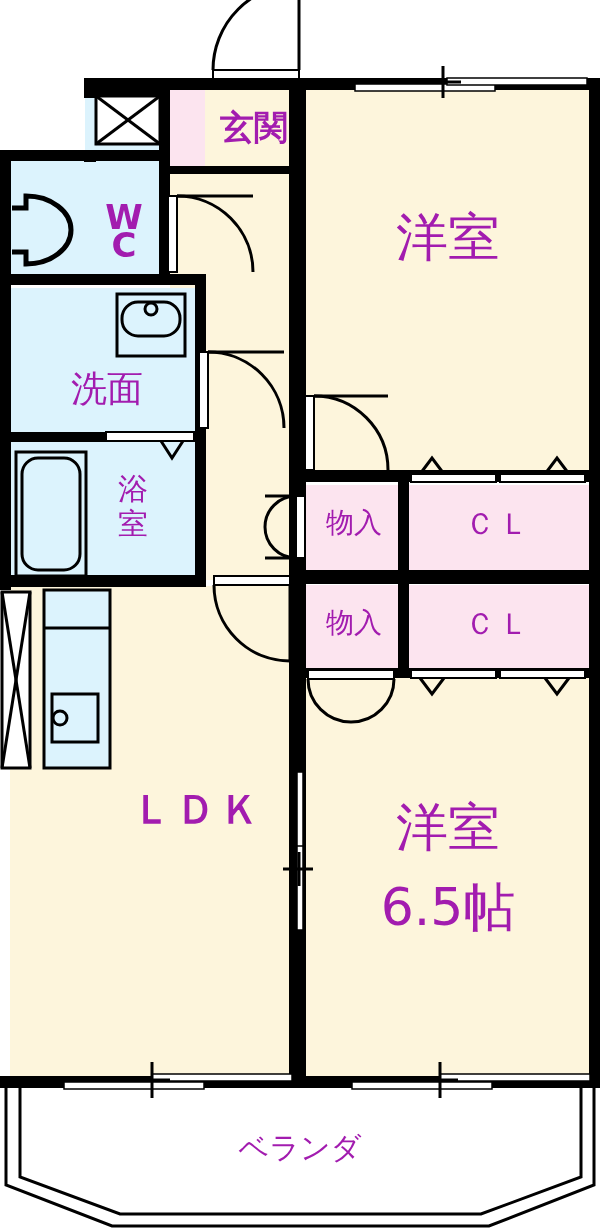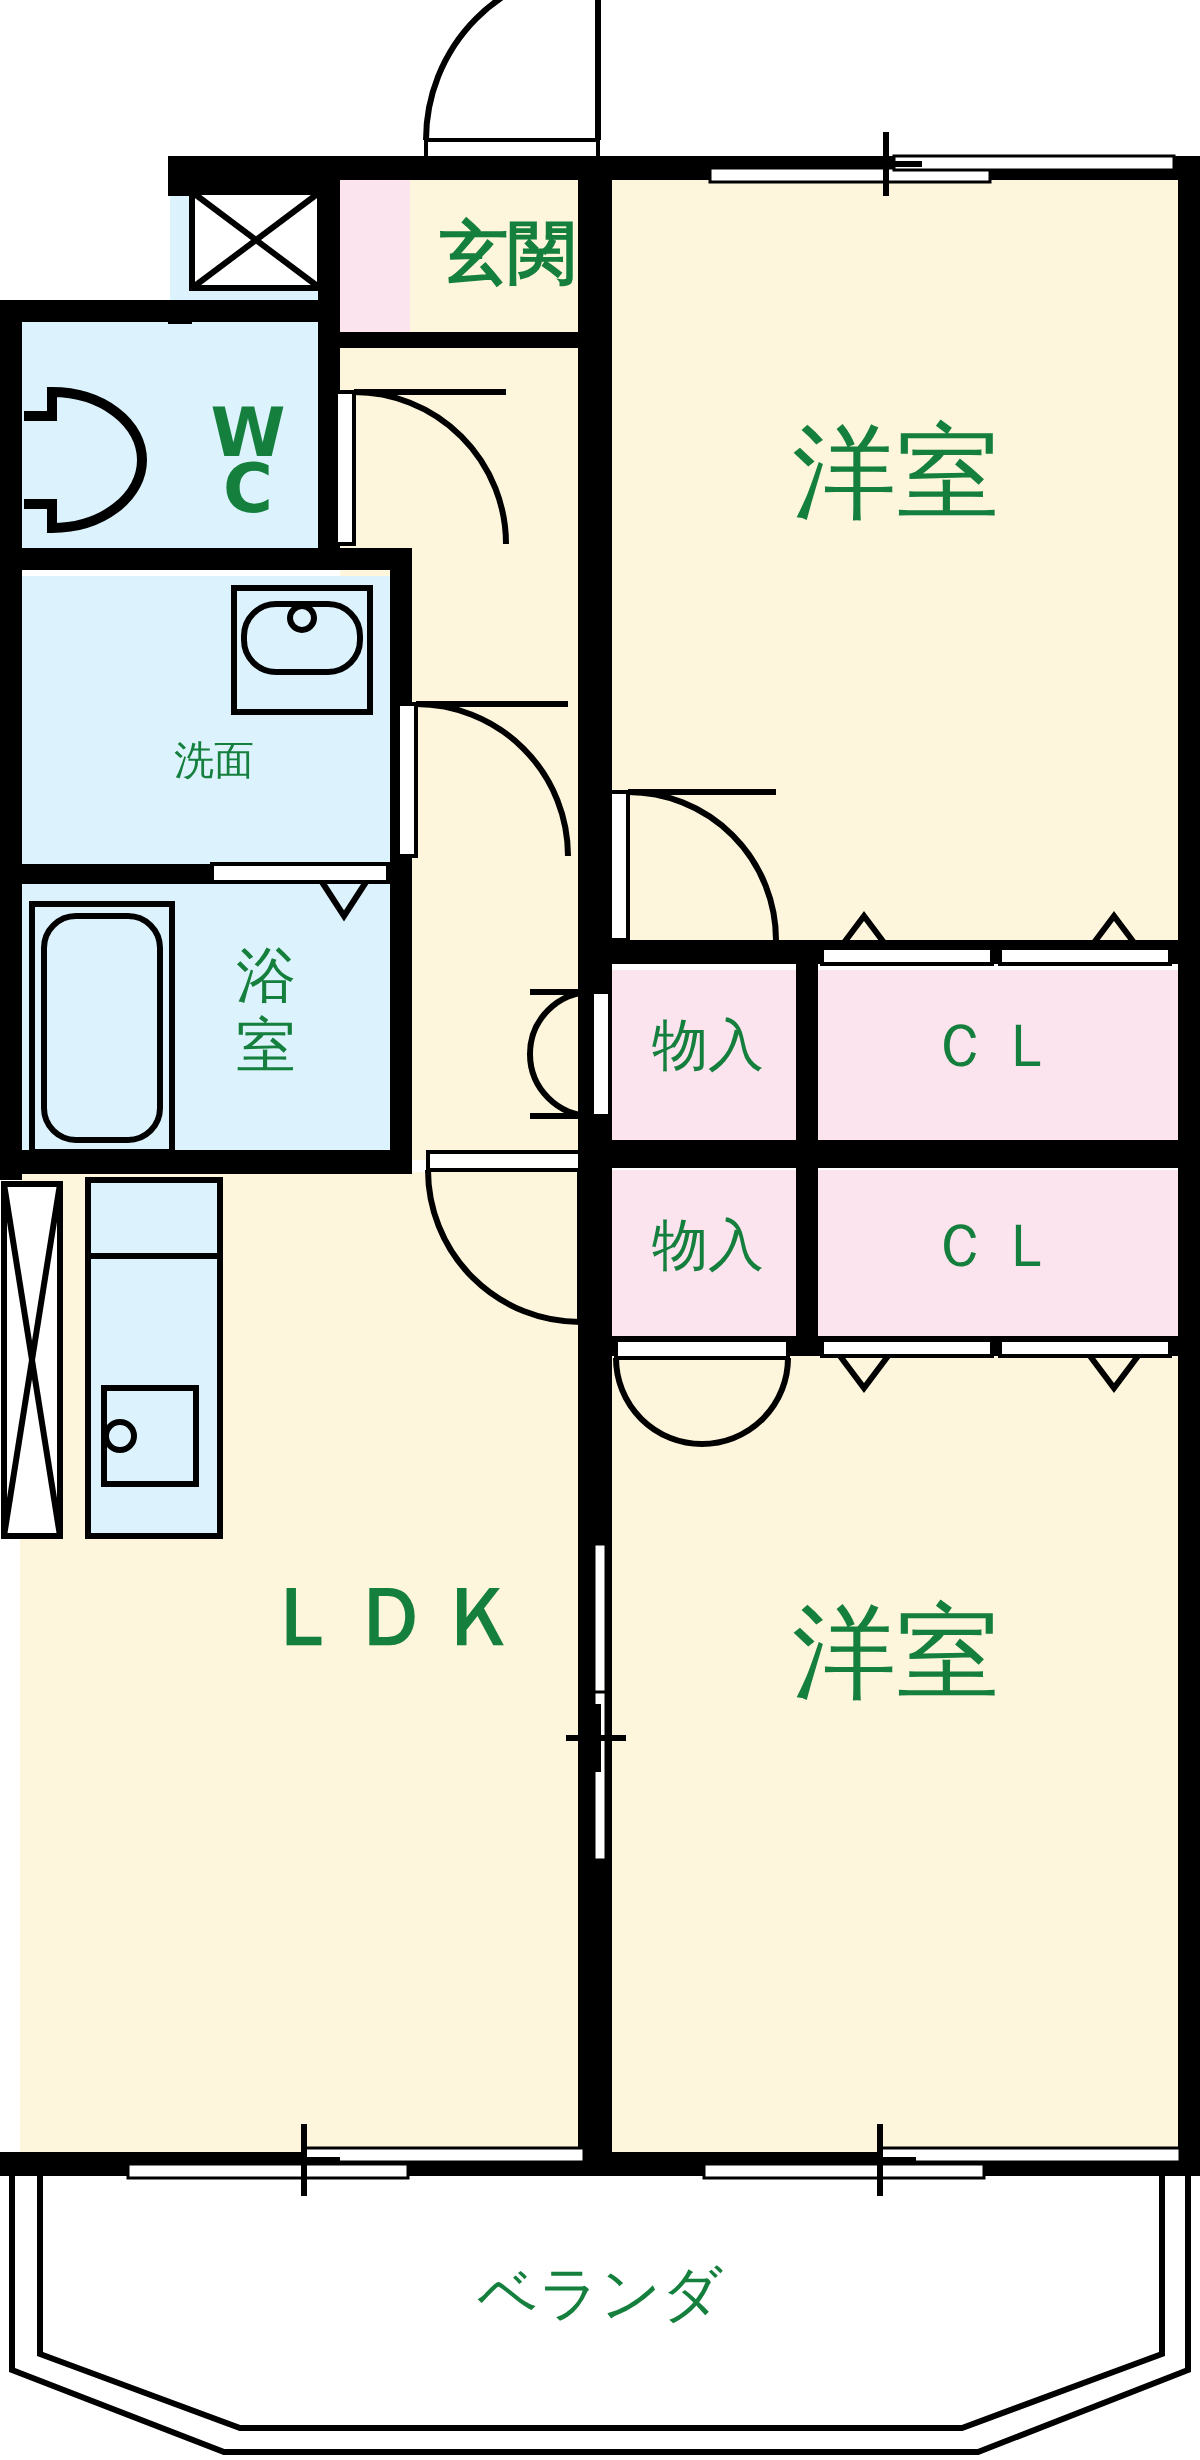--- a/index.html
+++ b/index.html
@@ -1,20 +1,20 @@
 <!DOCTYPE html>
 <html><head>
 <meta charset="utf-8">
 <title>Floor Plan</title>
 <style>
   html,body{margin:0;padding:0;background:#ffffff;}
   body{font-family:"Liberation Sans","DejaVu Sans",sans-serif;}
   #plan{position:relative;width:600px;height:1230px;background:#ffffff;overflow:hidden;}
   #plan svg{display:block;}
-  .lbl{position:absolute;color:#15803d;line-height:1.05;text-align:center;white-space:nowrap;font-family:"DejaVu Sans","Liberation Sans",sans-serif;}
+  .lbl{position:absolute;color:#a21caf;line-height:1.05;text-align:center;white-space:nowrap;font-family:"DejaVu Sans","Liberation Sans",sans-serif;}
 </style>
 </head>
 <body>
 
 <div id="plan">
 
 <svg width="600" height="1230" viewBox="0 0 600 1230">
   <defs></defs>
 
   <g>
@@ -225,32 +225,33 @@
     <path d="M 6 1088 L 6 1185 L 112 1226 L 489 1226 L 594 1185 L 594 1088"></path>
     <path d="M 20 1088 L 20 1177 L 120 1214 L 481 1214 L 581 1177 L 581 1088"></path>
   </g>
 </svg>
 
 <div class="lbl" style="left:212px;top:110px;width:84px;font-size:34px;font-weight:700;">玄関</div>
 
 <div class="lbl" style="left:96px;top:200px;width:56px;font-size:34px;font-weight:700;">W</div>
 <div class="lbl" style="left:96px;top:228px;width:56px;font-size:34px;font-weight:700;">C</div>
 
-<div class="lbl" style="left:70px;top:370px;width:74px;font-size:20px;font-weight:500;">洗面</div>
+<div class="lbl" style="left:70px;top:370px;width:74px;font-size:36px;font-weight:500;">洗面</div>
 
 <div class="lbl" style="left:113px;top:473px;width:40px;font-size:30px;font-weight:500;">浴</div>
 <div class="lbl" style="left:113px;top:508px;width:40px;font-size:30px;font-weight:500;">室</div>
 
 <div class="lbl" style="left:64px;top:788px;width:200px;font-size:40px;font-weight:700;letter-spacing:4px;text-align:right;">ＬＤＫ</div>
 
 <div class="lbl" style="left:368px;top:210px;width:160px;font-size:52px;font-weight:500;">洋室</div>
 
 <div class="lbl" style="left:310px;top:508px;width:88px;font-size:28px;font-weight:500;">物入</div>
 <div class="lbl" style="left:310px;top:608px;width:88px;font-size:28px;font-weight:500;">物入</div>
 
 <div class="lbl" style="left:424px;top:508px;width:150px;font-size:30px;font-weight:500;letter-spacing:4px;">ＣＬ</div>
 <div class="lbl" style="left:424px;top:608px;width:150px;font-size:30px;font-weight:500;letter-spacing:4px;">ＣＬ</div>
 
 <div class="lbl" style="left:368px;top:800px;width:160px;font-size:52px;font-weight:500;">洋室</div>
+<div class="lbl" style="left:340px;top:880px;width:216px;font-size:52px;font-weight:500;">6.5帖</div>
 
 <div class="lbl" style="left:200px;top:1132px;width:200px;font-size:30px;font-weight:500;">ベランダ</div>
 
 </div>
 
 </body></html>

